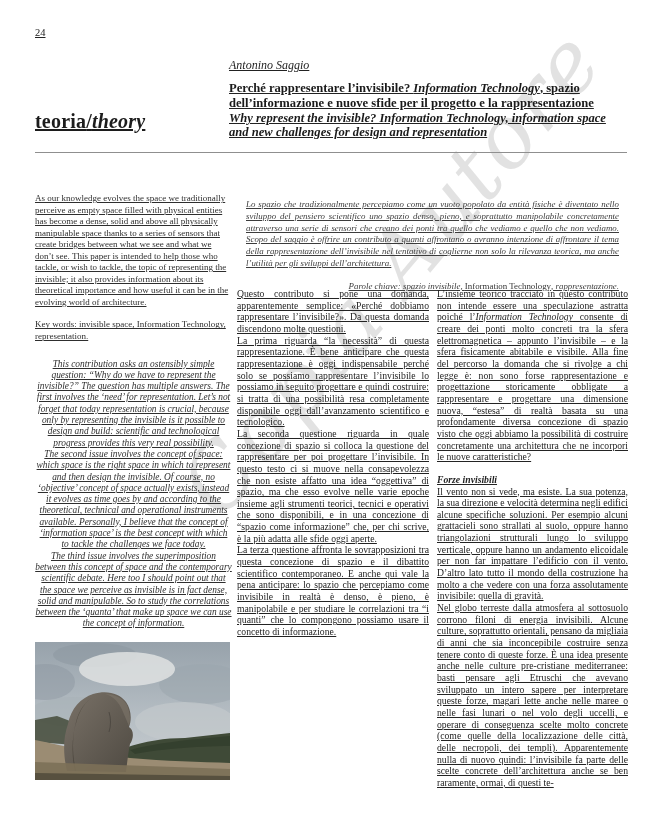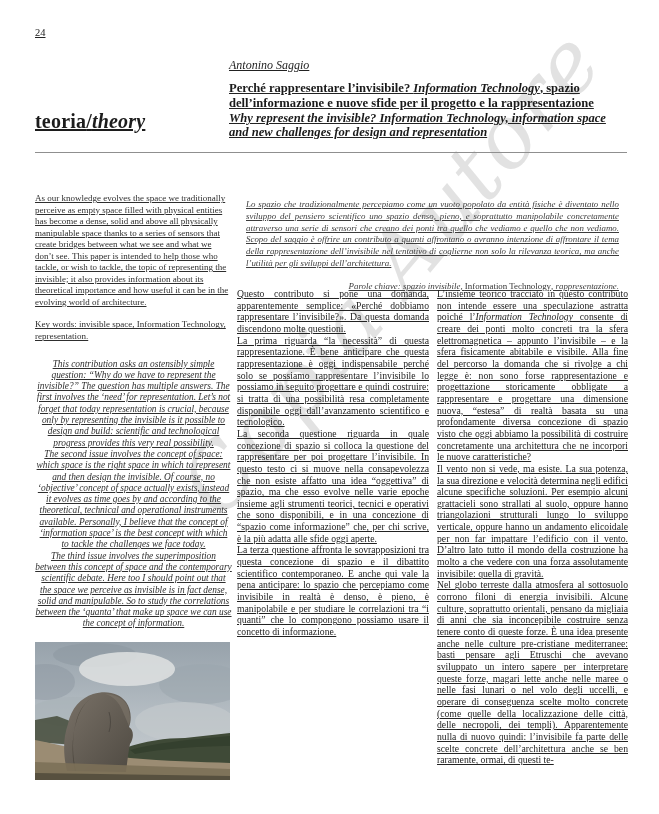--- a/index.html
+++ b/index.html
@@ -91,20 +91,21 @@
 
   <div class="layer body-col col-mid">
     <p>Questo contributo si pone una domanda, apparentemente semplice: «Perché dobbiamo rappresentare l’invisibile?». Da questa domanda discendono molte questioni.</p>
     <p>La prima riguarda “la necessità” di questa rappresentazione. È bene anticipare che questa rappresentazione è oggi indispensabile perché solo se possiamo rappresentare l’invisibile lo possiamo in seguito progettare e quindi costruire: si tratta di una possibilità resa completamente disponibile oggi dall’avanzamento scientifico e tecnologico.</p>
     <p>La seconda questione riguarda in quale concezione di spazio si colloca la questione del rappresentare per poi progettare l’invisibile. In questo testo ci si muove nella consapevolezza che non esiste affatto una idea “oggettiva” di spazio, ma che esso evolve nelle varie epoche insieme agli strumenti teorici, tecnici e operativi che sono disponibili, e in una concezione di “spazio come informazione” che, per chi scrive, è la più adatta alle sfide oggi aperte.</p>
     <p>La terza questione affronta le sovrapposizioni tra questa concezione di spazio e il dibattito scientifico contemporaneo. E anche qui vale la pena anticipare: lo spazio che percepiamo come invisibile in realtà è denso, è pieno, è manipolabile e per studiare le correlazioni tra “i quanti” che lo compongono possiamo usare il concetto di informazione.</p>
   </div>
 
   <div class="layer body-col col-right">
     <p><span>L’insieme teorico tracciato in questo contributo non intende essere una speculazione astratta poiché l’</span><span class="em">Information Technology</span><span> consente di creare dei ponti molto concreti tra la sfera elettromagnetica – appunto l’invisibile – e la sfera fisicamente abitabile e visibile. Alla fine del percorso la domanda che si rivolge a chi legge è: non sono forse rappresentazione e progettazione storicamente obbligate a rappresentare e progettare una dimensione nuova, “estesa” di realtà basata su una profondamente diversa concezione di spazio visto che oggi abbiamo la possibilità di costruire concretamente una architettura che ne incorpori le nuove caratteristiche?</span></p>
+    <p class="sub-heading">Forze invisibili</p>
     <p>Il vento non si vede, ma esiste. La sua potenza, la sua direzione e velocità determina negli edifici alcune specifiche soluzioni. Per esempio alcuni grattacieli sono strallati al suolo, oppure hanno triangolazioni strutturali lungo lo sviluppo verticale, oppure hanno un andamento elicoidale per non far impattare l’edificio con il vento. D’altro lato tutto il mondo della costruzione ha molto a che vedere con una forza assolutamente invisibile: quella di gravità.</p>
     <p>Nel globo terreste dalla atmosfera al sottosuolo corrono filoni di energia invisibili. Alcune culture, soprattutto orientali, pensano da migliaia di anni che sia inconcepibile costruire senza tenere conto di queste forze. È una idea presente anche nelle culture pre-cristiane mediterranee: basti pensare agli Etruschi che avevano sviluppato un intero sapere per interpretare queste forze, magari lette anche nelle maree o nelle fasi lunari o nel volo degli uccelli, e operare di conseguenza scelte molto concrete (come quelle della localizzazione delle città, delle necropoli, dei templi). Apparentemente nulla di nuovo quindi: l’invisibile fa parte delle scelte concrete dell’architettura anche se ben raramente, ormai, di questi te-</p>
   </div>
 
   <figure class="layer photo" style="margin:0">
     <svg viewBox="0 0 195 138" preserveAspectRatio="none" role="img">
       <defs>
         <linearGradient id="sky" x1="0" y1="0" x2="0" y2="1">
           <stop offset="0" stop-color="#97a2ab"></stop>
           <stop offset="0.55" stop-color="#b6bec4"></stop>

